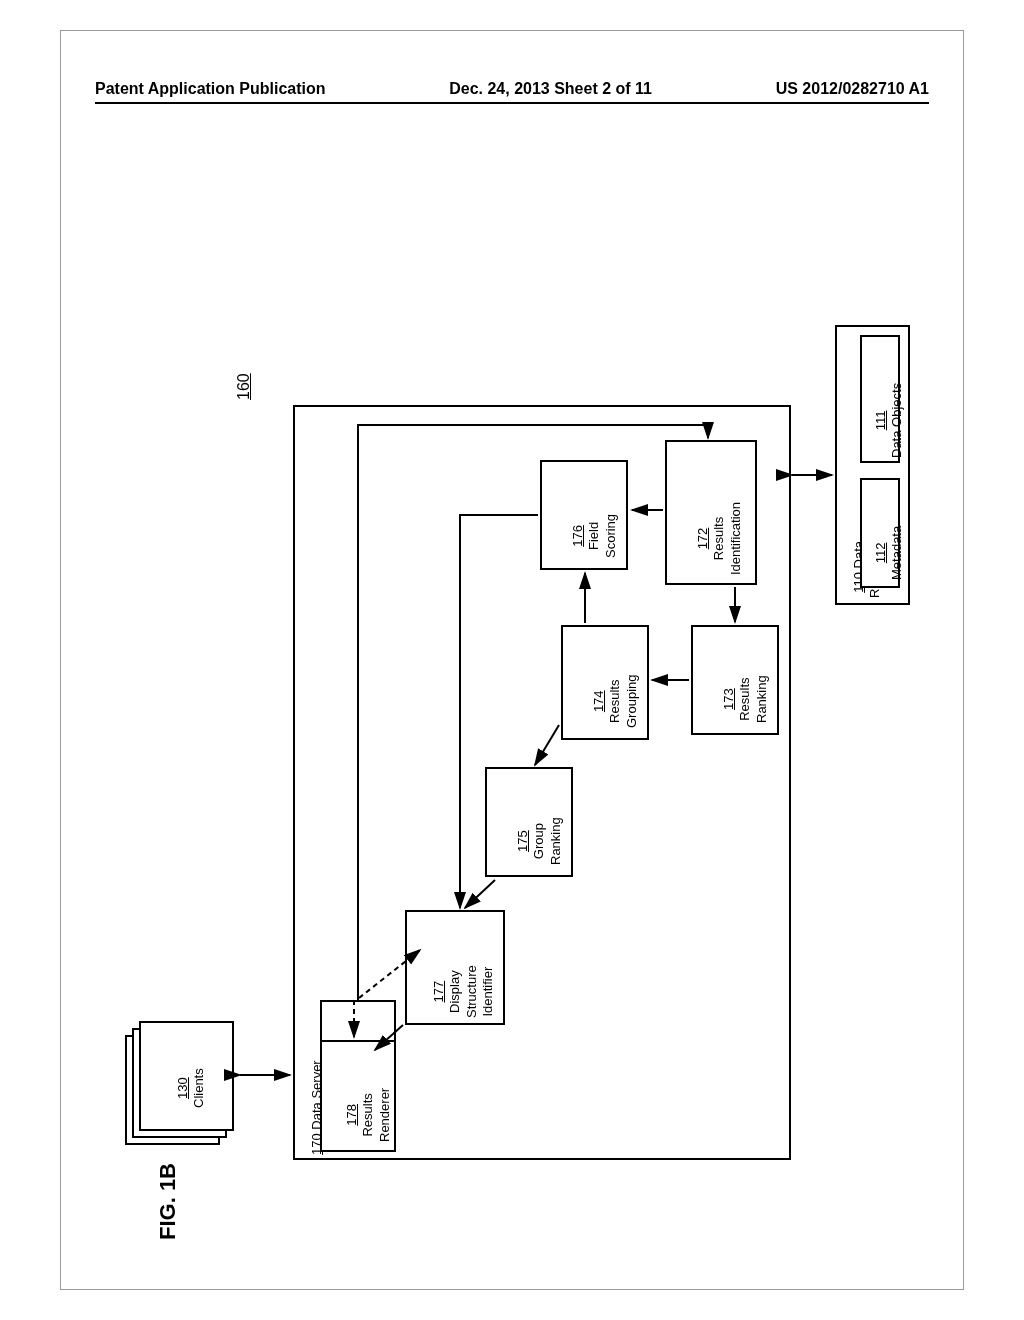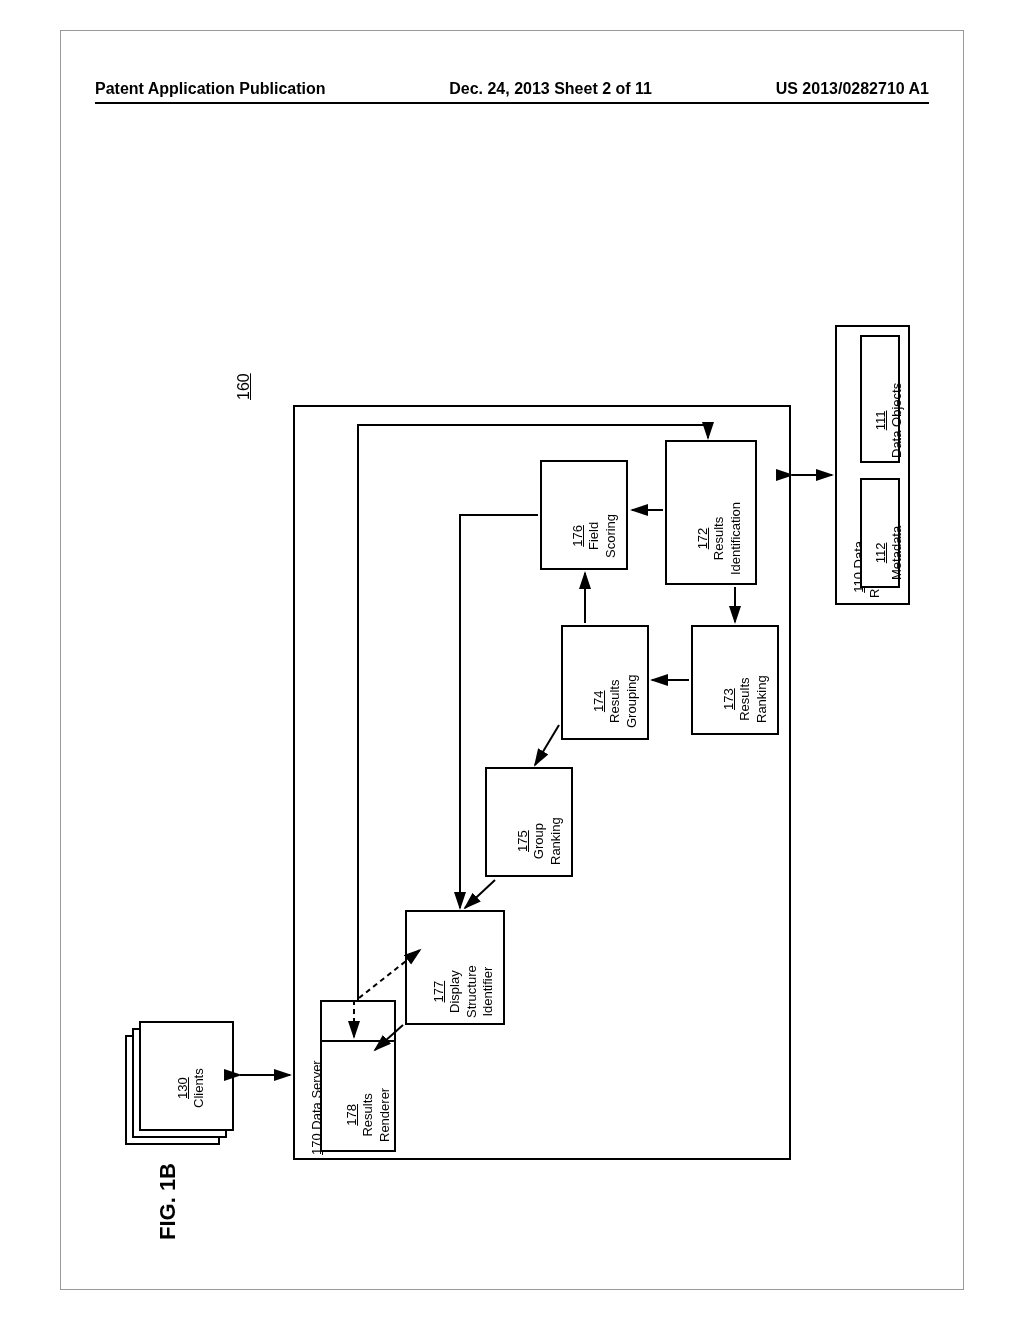--- a/index.html
+++ b/index.html
@@ -90,21 +90,21 @@
   }
 </style>
 </head>
 <body>
 
 <div class="page-border"></div>
 
 <div class="header">
   <span>Patent Application Publication</span>
   <span>Dec. 24, 2013  Sheet 2 of 11</span>
-  <span>US 2013/0282710 A1</span>
+  <span>US 2012/0282710 A1</span>
 </div>
 <div class="header-rule"></div>
 
 <div class="diagram-area">
 
   <div class="fig-label">FIG. 1B</div>
 
   <div class="sys-ref">160</div>
 
   <div class="stack" style="left:30px; top:855px; width:95px; height:110px;"></div>

